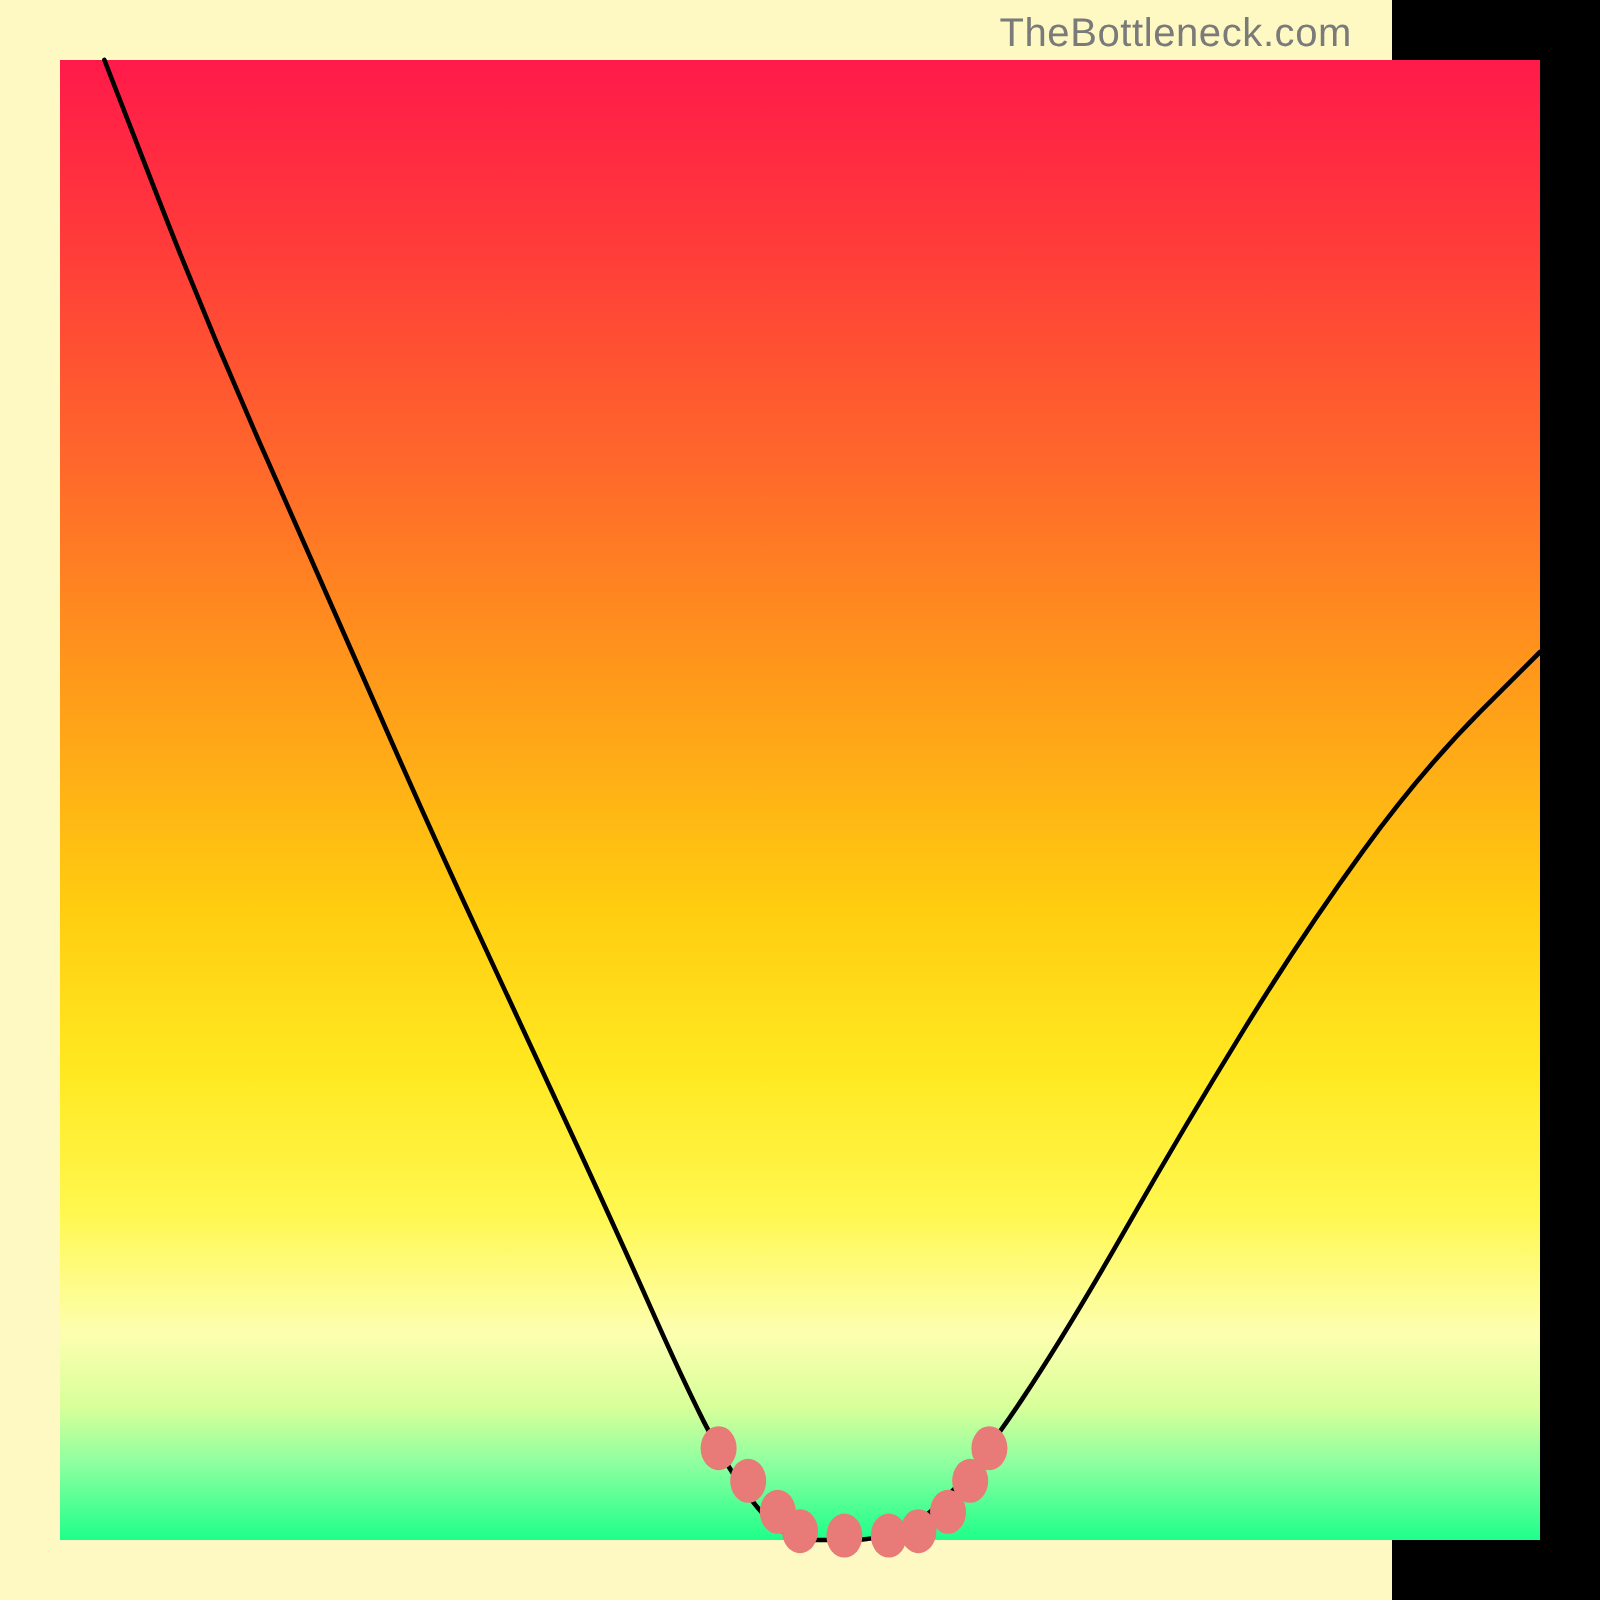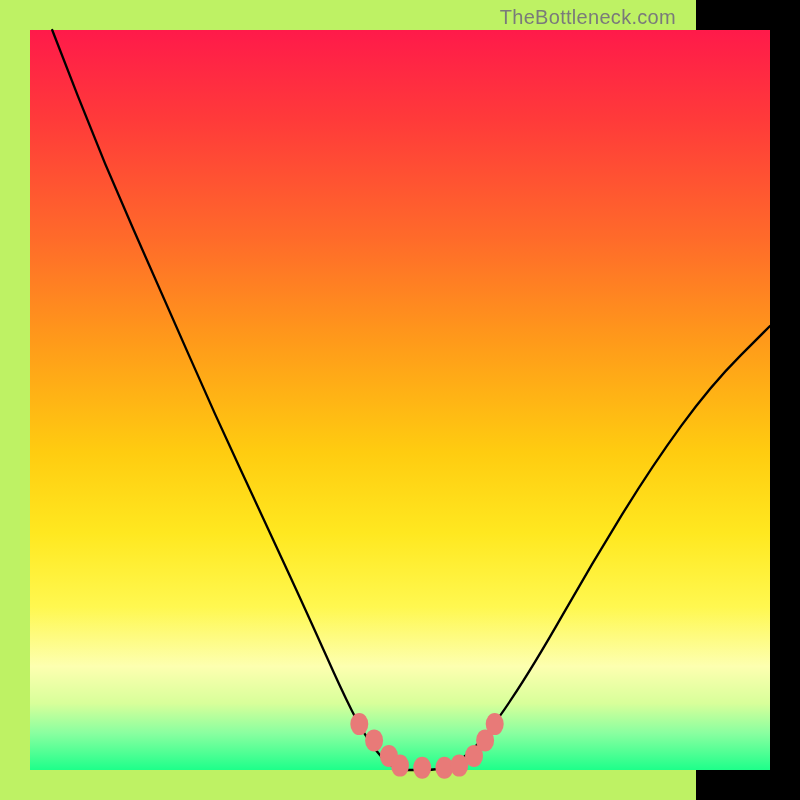--- a/index.html
+++ b/index.html
@@ -8,21 +8,21 @@
     width: 800px;
     height: 800px;
     background: #000;
     overflow: hidden;
     font-family: Arial, Helvetica, sans-serif;
   }
   .frame {
     width: 696px;
     height: 800px;
     position: relative;
-    background: #bef264;
+    background: #fef9c3;
   }
   .plot-area {
     position: absolute;
     left: 30px;
     top: 30px;
     width: 740px;
     height: 740px;
     background: linear-gradient(
       to bottom,
       #ff1a4a 0%,

